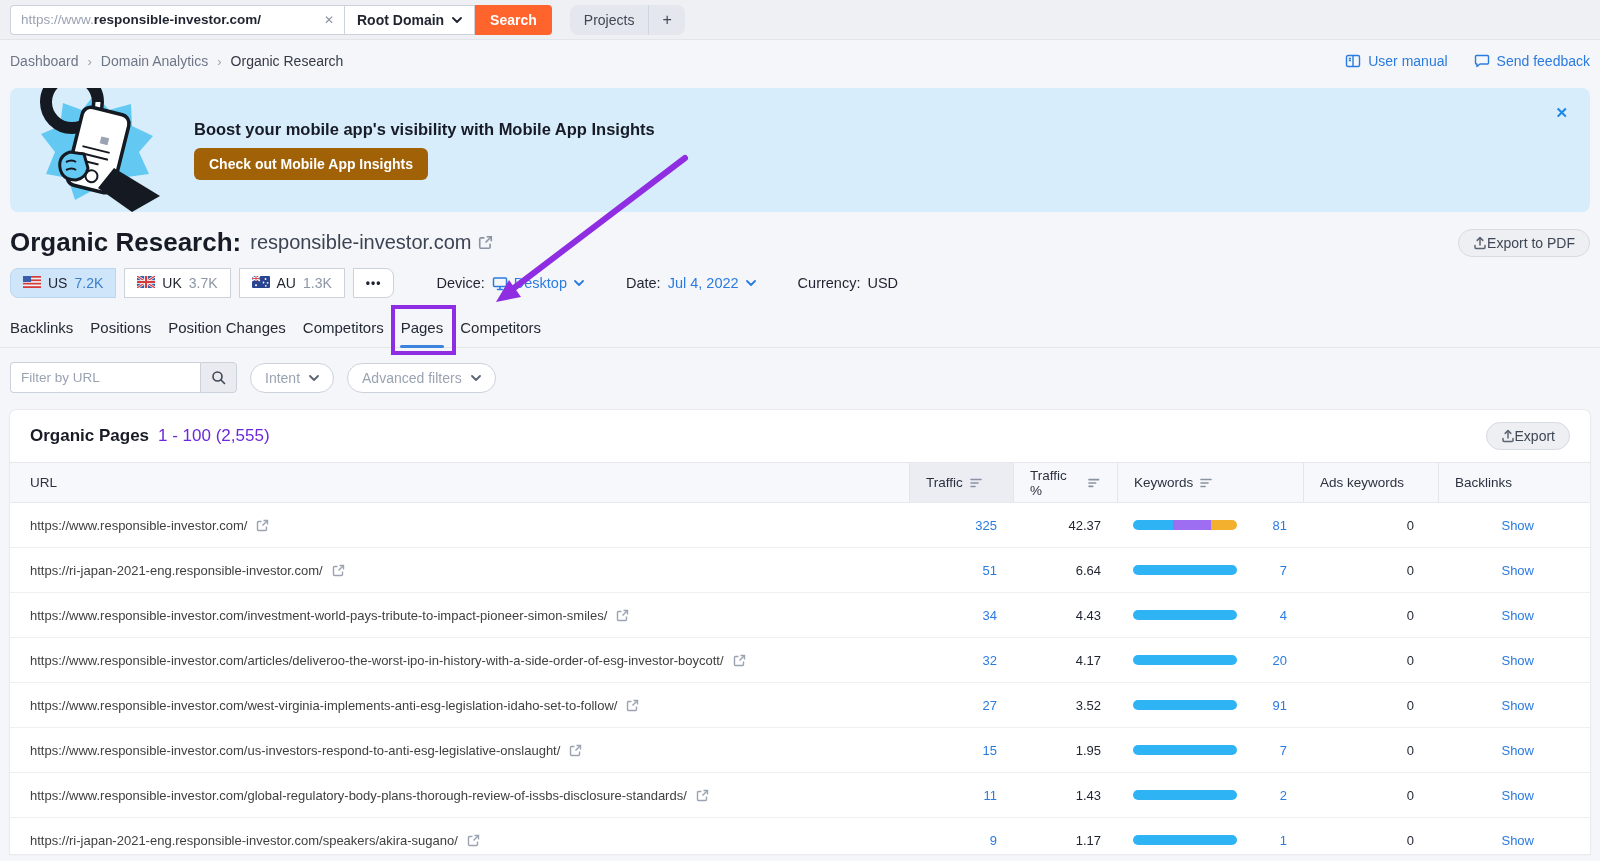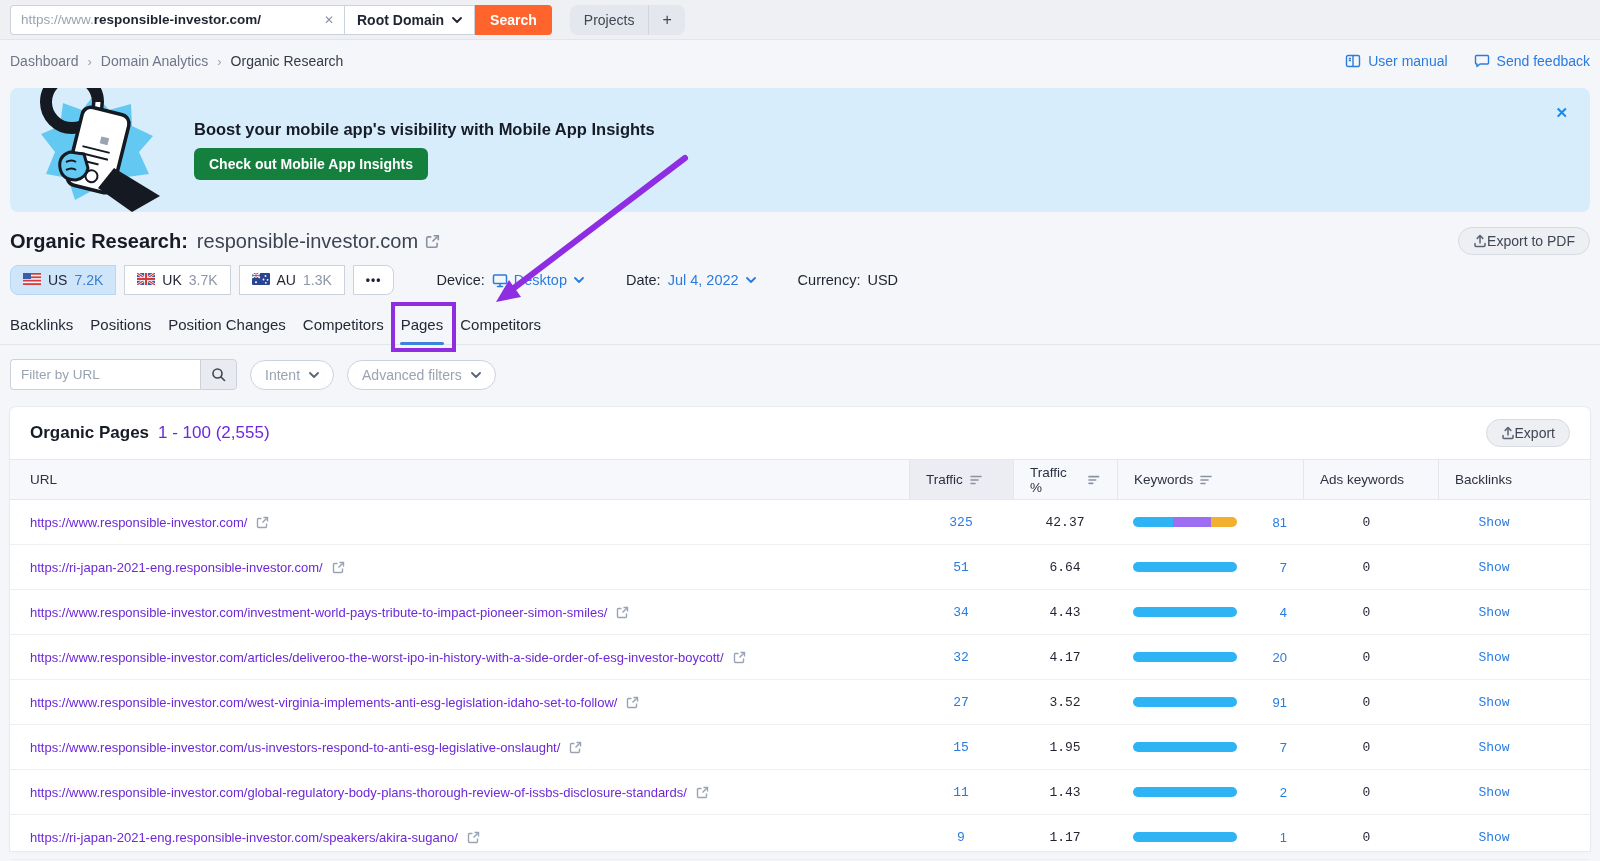--- a/index.html
+++ b/index.html
@@ -29,26 +29,26 @@
   .crumb-sep { color: #9aa3b2; font-size: 13px; }
   .help-links { display: flex; align-items: center; gap: 26px; }
   .help-link { color: #2a7be0; display: flex; align-items: center; gap: 7px; cursor: pointer; }
 
   
   .banner { margin: 10px 10px 0; height: 124px; background: #d8edfb; border-radius: 8px; display: flex; align-items: center; position: relative; }
   .banner-ill { width: 170px; height: 124px; flex: 0 0 auto; position: relative; overflow: hidden; border-radius: 8px 0 0 8px; }
   .banner-text { padding-left: 14px; }
   .banner-title { font-size: 16.5px; font-weight: 700; color: #161b26; margin-bottom: 9px; }
   .banner-sub { font-size: 14px; color: #262d3b; margin-bottom: 15px; }
-  .banner-cta { display: inline-block; background: #15803d; color: #fff; font-weight: 700; font-size: 14px; padding: 8px 15px; border-radius: 6px; cursor: pointer; }
+  .banner-cta { display: inline-block; background: #a16207; color: #fff; font-weight: 700; font-size: 14px; padding: 8px 15px; border-radius: 6px; cursor: pointer; }
   .banner-close { position: absolute; right: 22px; top: 16px; color: #1e88e5; font-weight: 700; font-size: 15px; cursor: pointer; }
 
   
   .title-row { display: flex; align-items: center; padding: 15px 10px 0; }
-  .report-title { font-size: 20px; font-weight: 700; color: #161b26; }
+  .report-title { font-size: 26px; font-weight: 700; color: #161b26; }
   .report-domain { font-size: 20px; color: #3c4454; margin-left: 9px; display: flex; align-items: center; gap: 7px; }
   .ghost-btn { margin-left: auto; background: #edeff3; border: 1px solid #d7dbe2; border-radius: 15px; padding: 5px 14px; font-size: 14px; color: #3f4654; display: flex; align-items: center; cursor: pointer; font-family: inherit; }
 
   
   .meta-row { padding: 10px 10px 0; display: flex; align-items: center; font-size: 14.5px; }
   .seg-group { display: inline-flex; gap: 9px; }
   .seg { border: 1px solid #ccd2dc; margin-left: -1px; background: #fff; padding: 6px 12px; display: flex; gap: 7px; align-items: center; font-size: 14px; cursor: pointer; }
   .seg:first-child { border-radius: 8px 0 0 8px; margin-left: 0; }
   .seg:last-child { border-radius: 0 8px 8px 0; }
   .seg.selected { background: #cfe6fa; position: relative; z-index: 1; border-color: #b9d7f2; }
@@ -81,22 +81,22 @@
   .card-title { font-size: 17px; font-weight: 700; color: #161b26; }
   .card-range { font-size: 17px; color: #6d28d9; margin-left: 9px; }
   .grid { display: grid; grid-template-columns: 1fr 104px 104px 186px 135px 152px; align-items: center; }
   .thead { background: #f7f8fb; border-top: 1px solid #e6e8ee; border-bottom: 1px solid #e6e8ee; height: 41px; font-size: 13.5px; color: #2b3140; }
   .th { display: flex; align-items: center; gap: 7px; padding: 0 16px; border-left: 1px solid #e3e6ec; height: 100%; }
   .th:first-child { border-left: none; padding-left: 20px; }
   .th.sorted { background: #ebedf2; }
   .trow { height: 45px; border-bottom: 1px solid #edeff3; font-size: 13px; }
   .cell { padding: 0 16px; display: flex; align-items: center; }
   .cell-url { padding-left: 20px; gap: 9px; }
-  .cell-url a { color: #6d28d9; text-decoration: none; white-space: nowrap; text-align: right; }
-  .cell-right { justify-content: center; font-family: Liberation Mono, monospace; }
+  .cell-url a { color: #404040; text-decoration: none; white-space: nowrap; text-align: right; }
+  .cell-right { justify-content: flex-end; }
   .num-link { color: #2a7be0; text-decoration: none; cursor: pointer; }
   .txt { color: #1f2430; }
   .cell-kw { justify-content: space-between; }
   .kw-bar { width: 104px; height: 10px; border-radius: 5px; overflow: hidden; display: flex; }
   .kw-seg { height: 100%; }
   .cell-ads { padding-right: 24px; }
   .cell-bl { padding-right: 56px; }
 
   
   .arrow-overlay { position: absolute; left: 460px; top: 150px; width: 240px; height: 165px; pointer-events: none; z-index: 6; }

